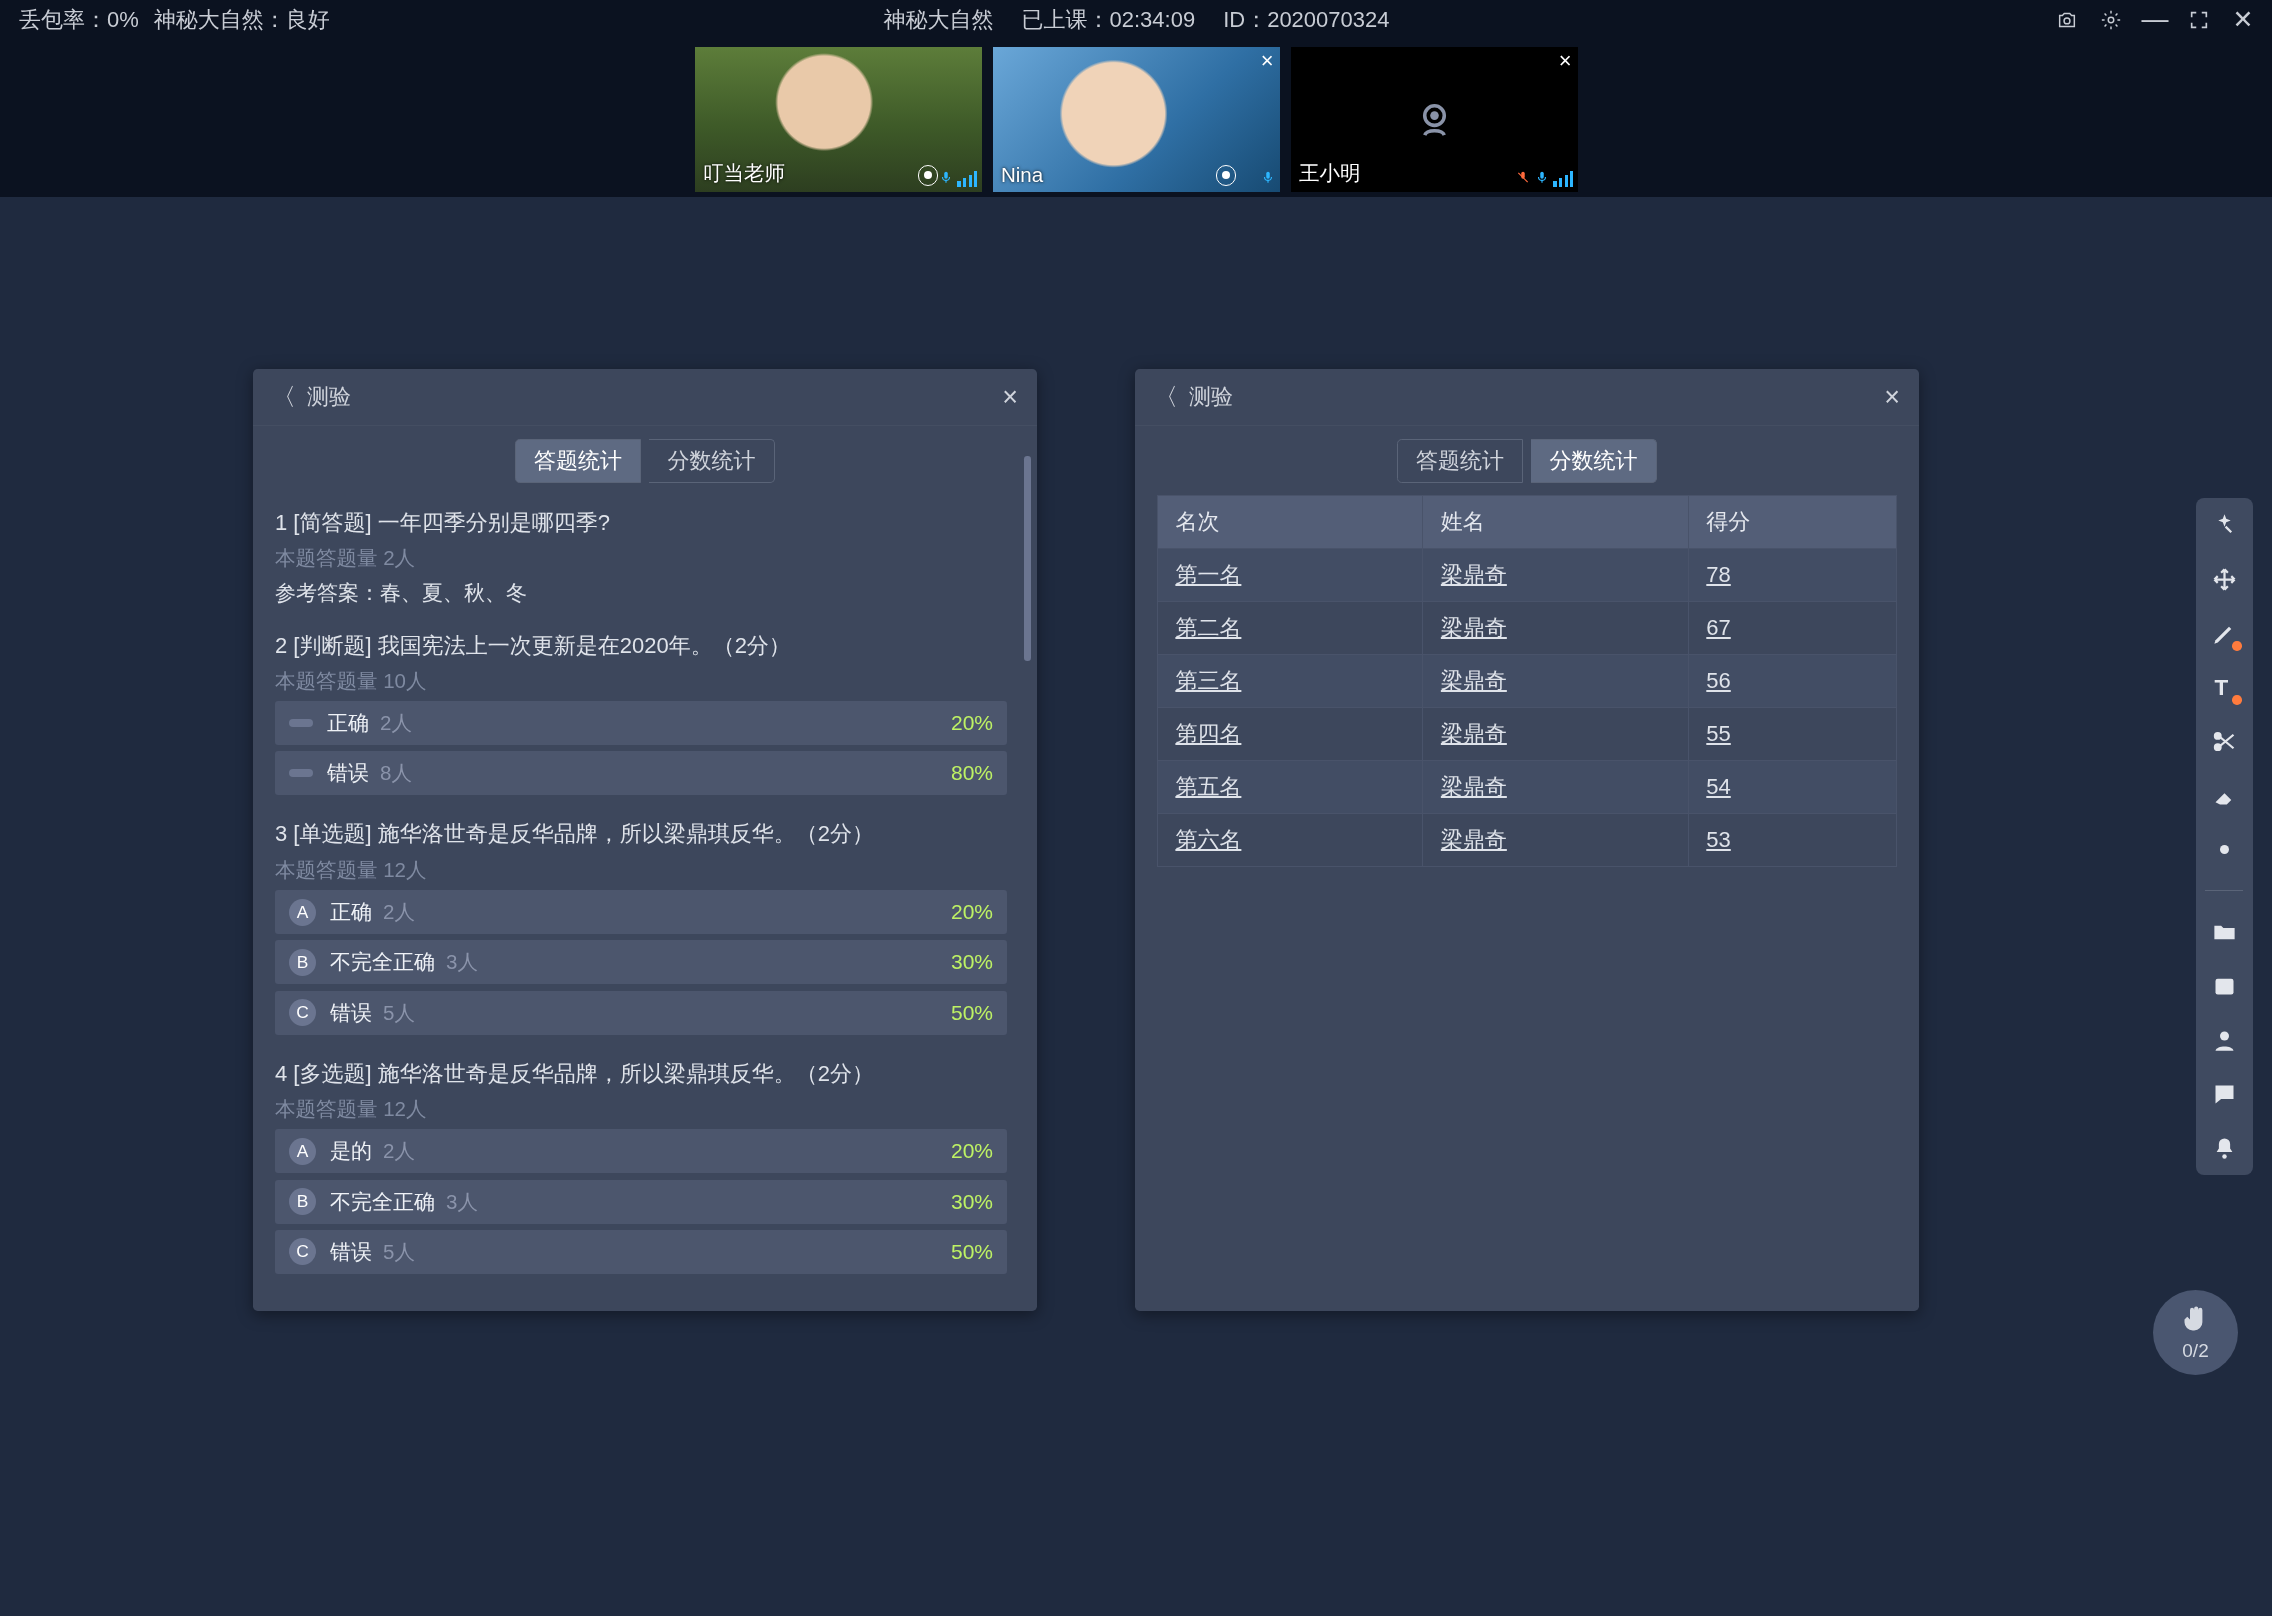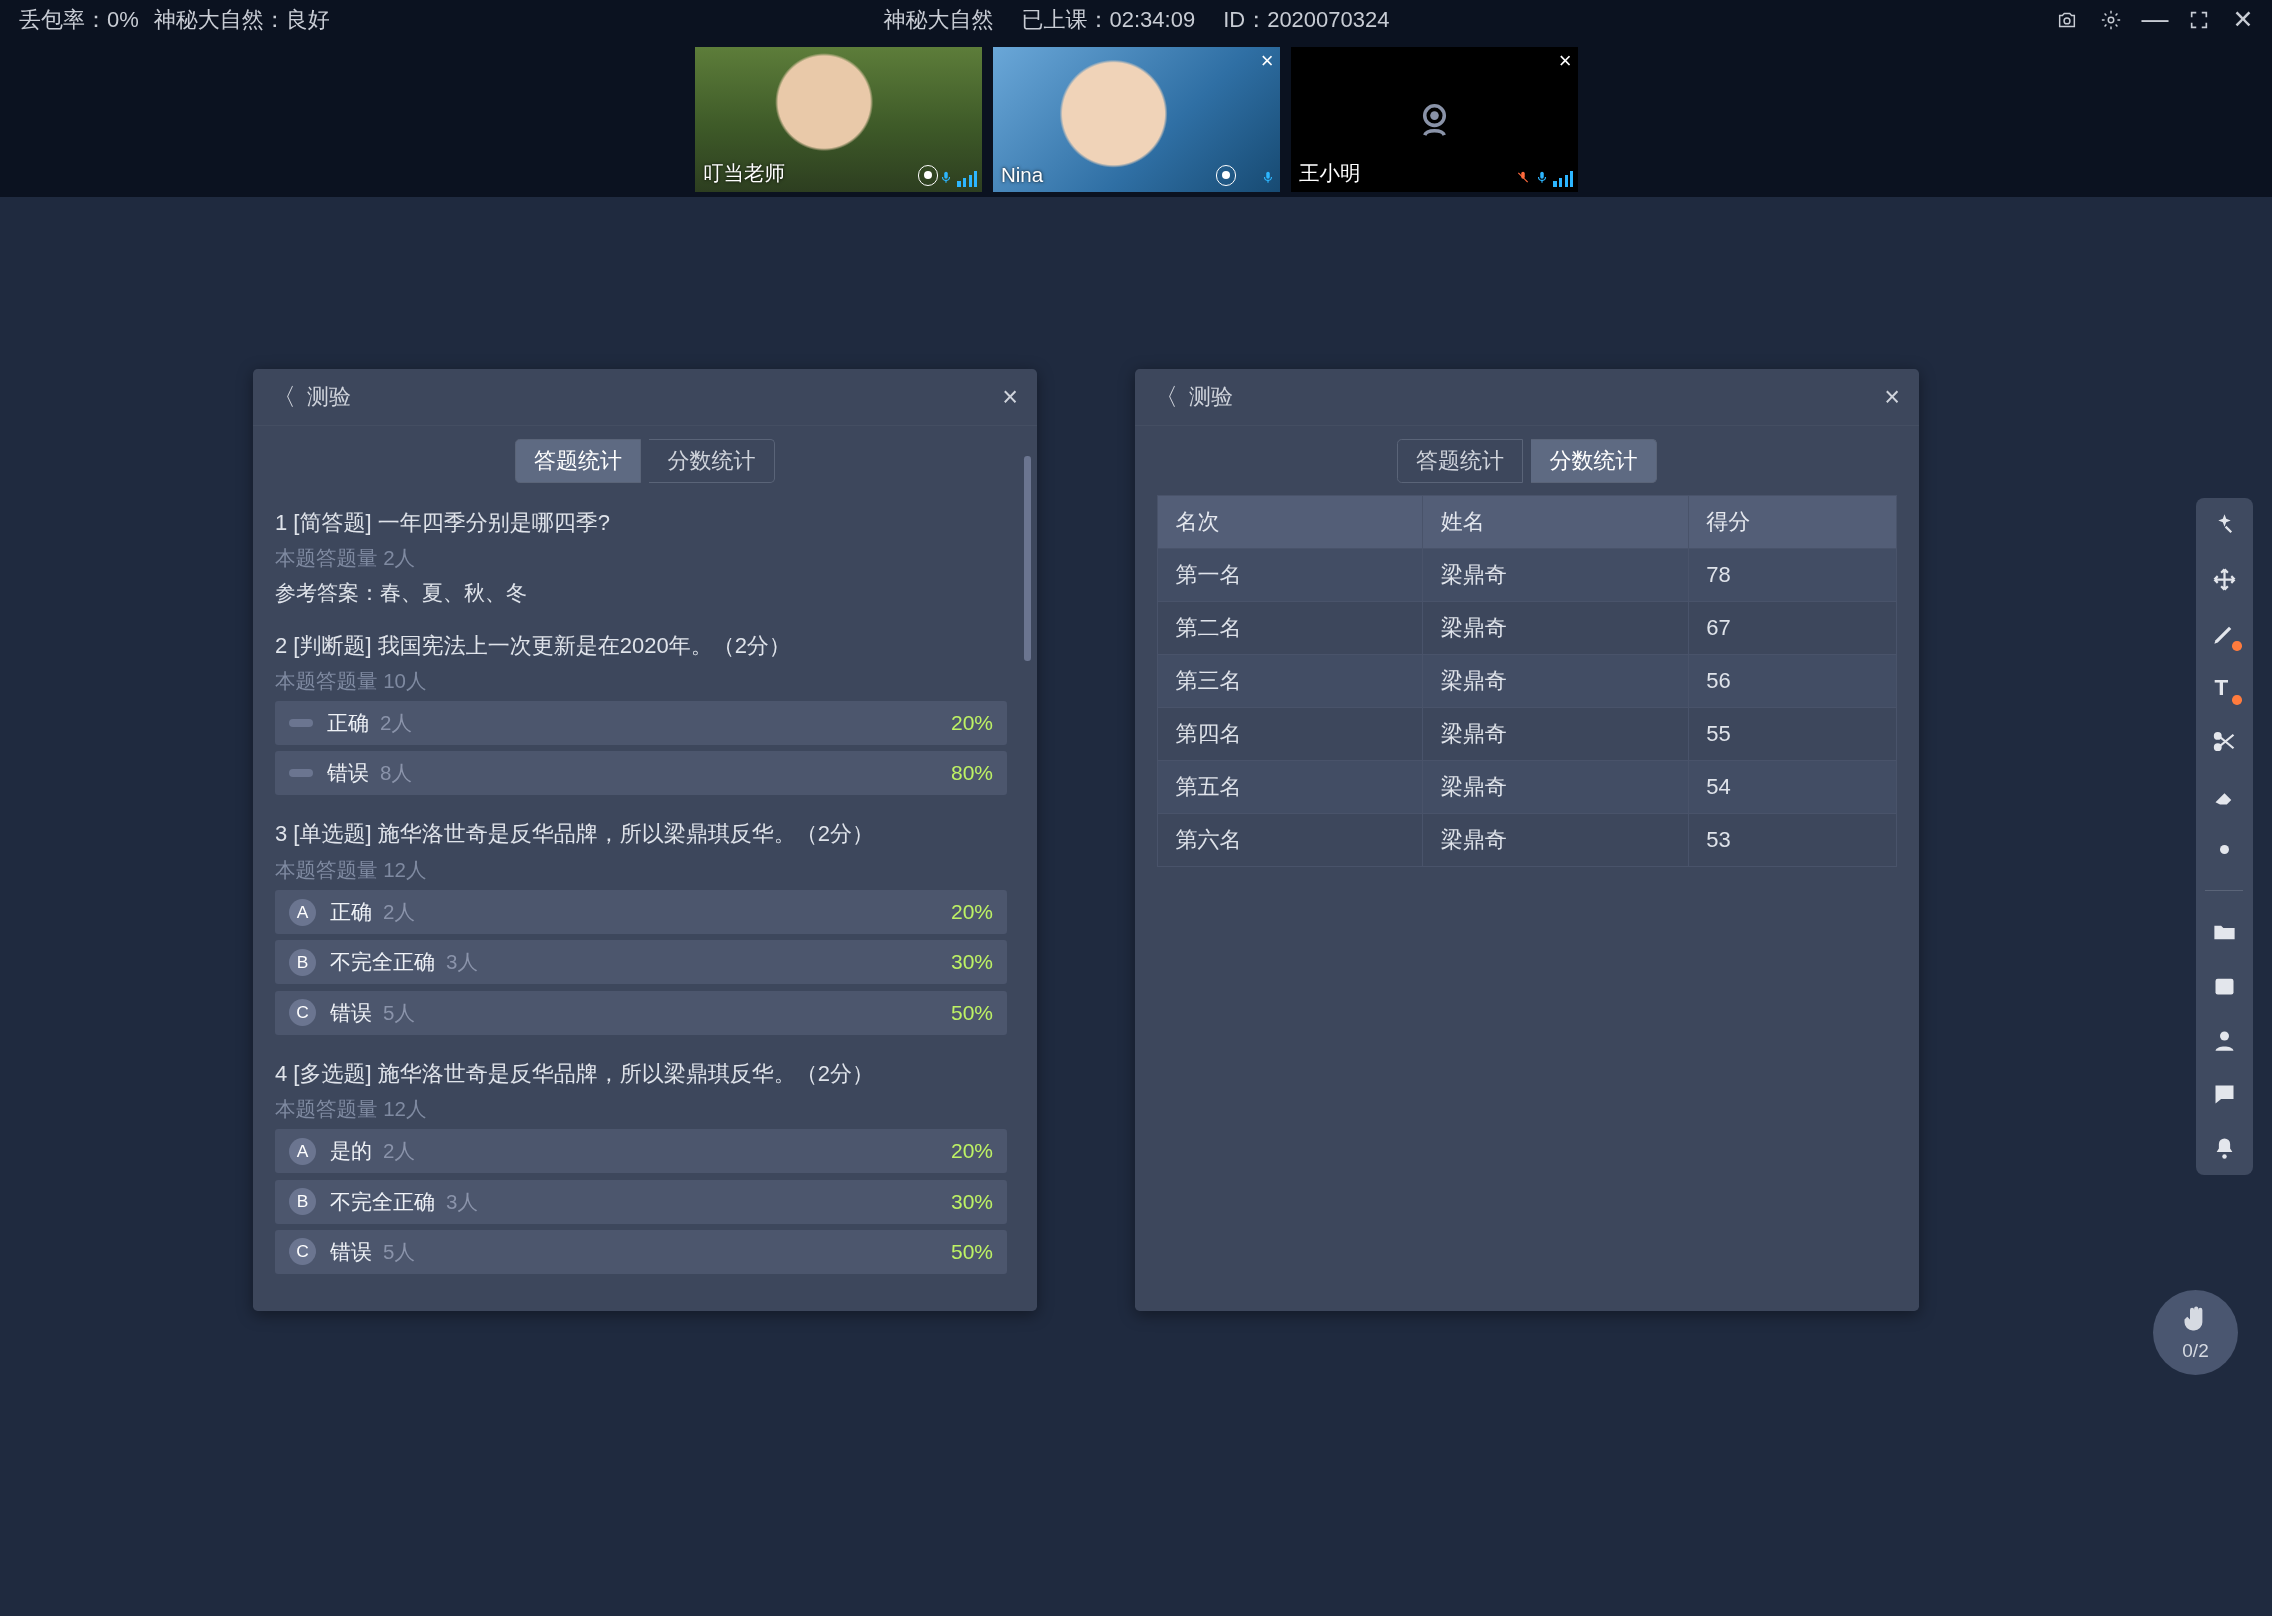--- a/index.html
+++ b/index.html
@@ -163,21 +163,21 @@
 
   
   .score-table { width:100%; border-collapse:collapse; font-size:22px; margin-top:4.7px;}
   .score-table th, .score-table td {
     text-align:left; padding:11px 17.4px;
     border:0.8px solid #49536a;
   }
   .score-table thead th { background:#535e77; color:#e5e8ef; font-weight:500;}
   .score-table tbody tr:nth-child(odd)  td { background:#424d64; }
   .score-table tbody tr:nth-child(even) td { background:#3d475c; }
-  .score-table td { color:#dfe3ea; }
+  .score-table td { color:#dfe3ea;text-decoration:underline; }
 
   
   .toolbar {
     position:absolute; right:20.5px; top:301px;
     width:57px; background:#3f4a60; border-radius:8px;
     padding:11px 0; display:flex; flex-direction:column; align-items:center;
     gap:22px;
   }
   .toolbar .sep { width:38px; height:0.8px; background:#5a6478; margin:3.2px 0;}
   .tool-btn { width:32px; height:32px; position:relative; cursor:pointer;

